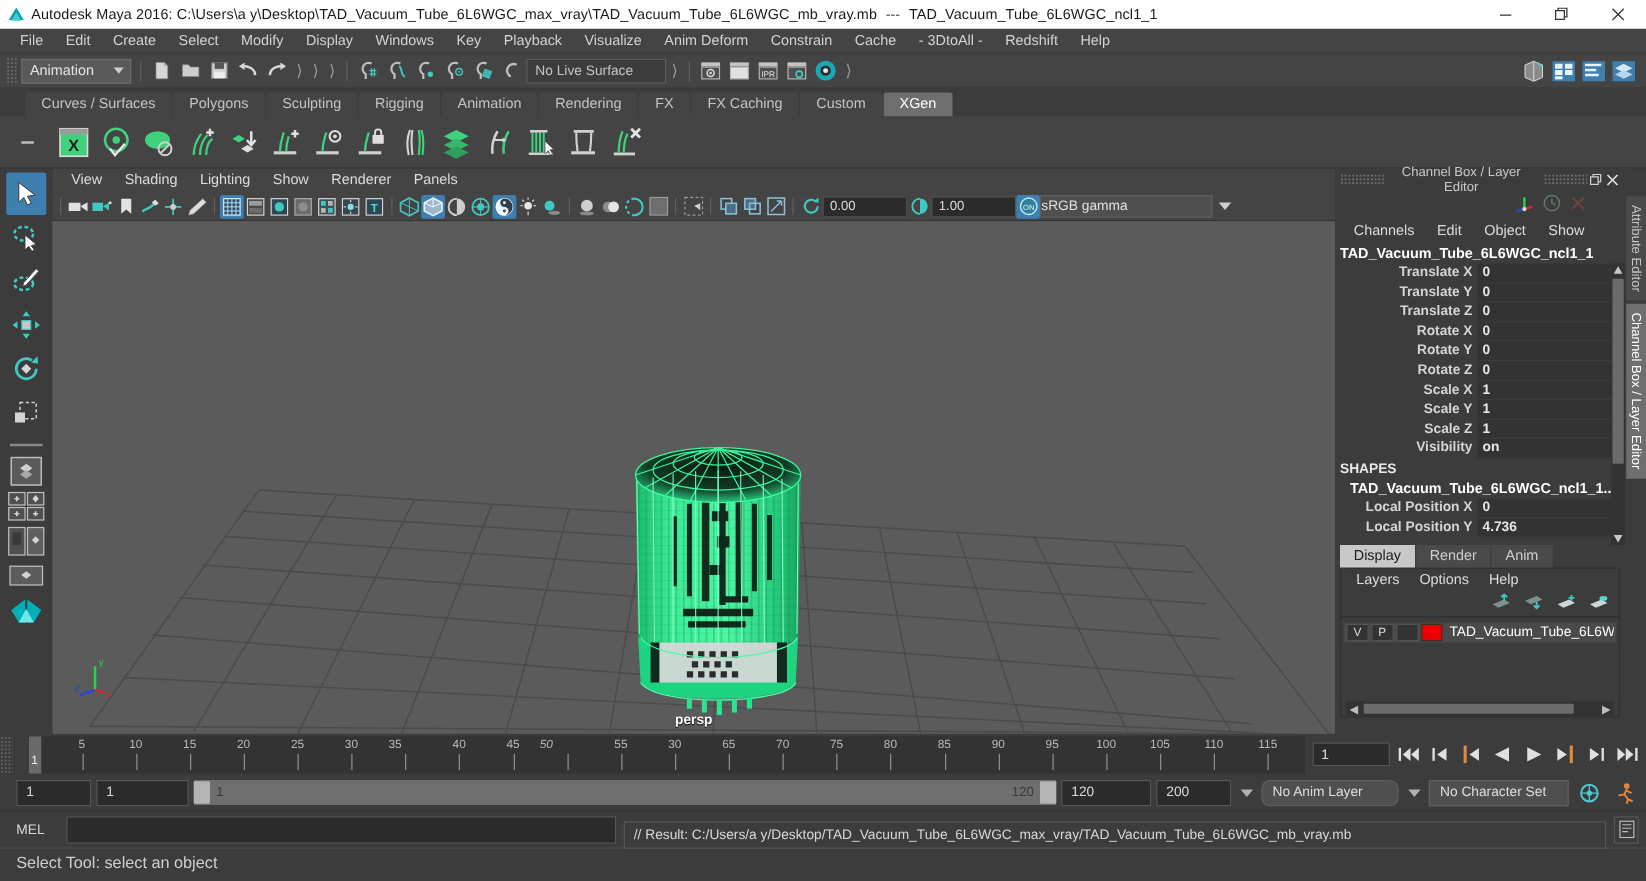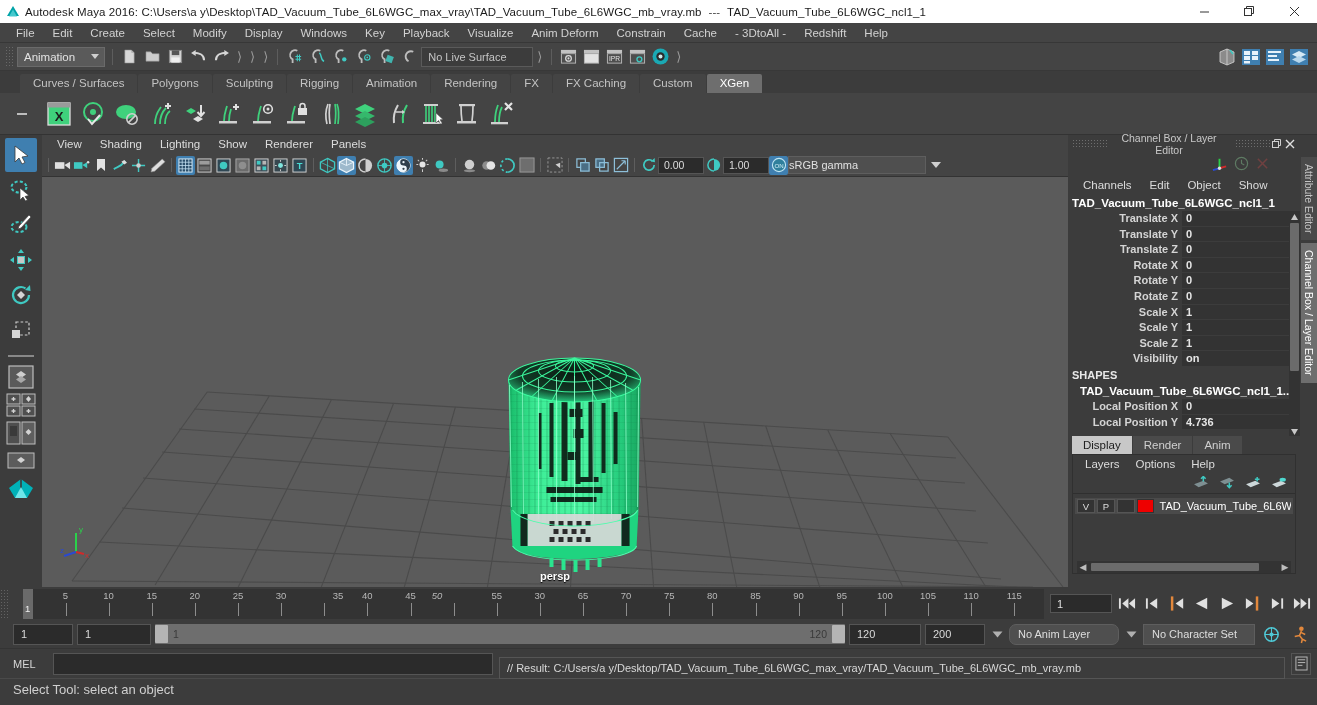--- a/index.html
+++ b/index.html
@@ -105,21 +105,21 @@
   .vp-col { flex: 1 1 auto; display: flex; flex-direction: column; min-width: 0; }
   .vp-menubar { height: 19px; background: #444444; display: flex; align-items: flex-start;
     padding-left: 6px; }
   .vp-menu { padding: 0 9px; font-size: 11.5px; color: #dcdcdc; line-height: 19px; }
   .vp-toolbar { height: 23px; background: #444444; display: flex; align-items: center;
     padding-left: 2px; border-bottom: 1px solid #333; }
   .vt-icon { width: 19px; height: 19px; display: flex; align-items: center;
     justify-content: center; border-radius: 2px; flex: 0 0 auto; }
   .vt-icon.on { background: #3f7fb0; }
   .vt-sep { width: 1px; height: 14px; background: #5e5e5e; margin: 0 4px; }
-  .vt-num { width: 46px; height: 17px; background: #2b2b2b; border: 1px solid #555;
+  .vt-num { width: 68px; height: 17px; background: #2b2b2b; border: 1px solid #555;
     display: flex; align-items: center; padding-left: 5px; font-size: 10.5px;
     color: #ddd; }
   .vt-combo { width: 138px; height: 18px; background: #4f4f4f; border: 1px solid #5e5e5e;
     display: flex; align-items: center; font-size: 11px;
     color: #e0e0e0; position: relative; }
   .vt-combo-caret { width: 20px; height: 18px; display: flex; align-items: center;
     justify-content: center; }
 
   
   .viewport { flex: 1 1 auto; position: relative; background: #5b5b5b; overflow: hidden; }
@@ -1235,21 +1235,21 @@
         <div class="ticklbl" style="left: 85.625px;">10</div>
         <div class="tick" style="left: 128.75px;"></div>
         <div class="ticklbl" style="left: 128.75px;">15</div>
         <div class="tick" style="left: 171.875px;"></div>
         <div class="ticklbl" style="left: 171.875px;">20</div>
         <div class="tick" style="left: 215px;"></div>
         <div class="ticklbl" style="left: 215px;">25</div>
         <div class="tick" style="left: 258.125px;"></div>
         <div class="ticklbl" style="left: 258.125px;">30</div>
         <div class="tick" style="left: 301.25px;"></div>
-        <div class="ticklbl" style="left: 315px;">35</div>
+        <div class="ticklbl" style="left: 293px;">35</div>
         <div class="tick" style="left: 344.375px;"></div>
         <div class="ticklbl" style="left: 344.375px;">40</div>
         <div class="tick" style="left: 387.5px;"></div>
         <div class="ticklbl" style="left: 387.5px;">45</div>
         <div class="tick" style="left: 430.625px;"></div>
         <div class="ticklbl" style="left: 414px; font-style: italic;">50</div>
         <div class="tick" style="left: 473.75px;"></div>
         <div class="ticklbl" style="left: 473.75px;">55</div>
         <div class="tick" style="left: 516.875px;"></div>
         <div class="ticklbl" style="left: 516.875px;">30</div>

